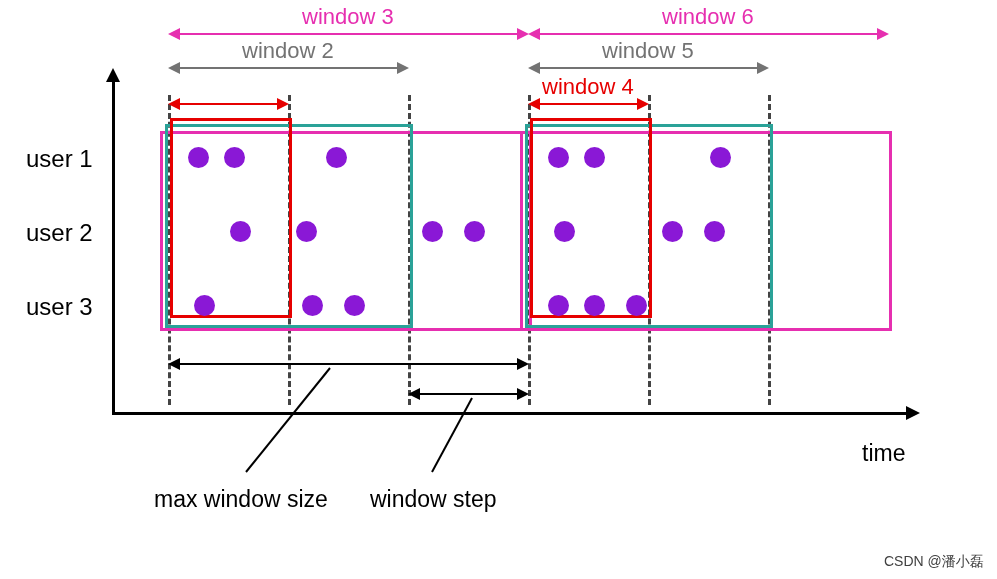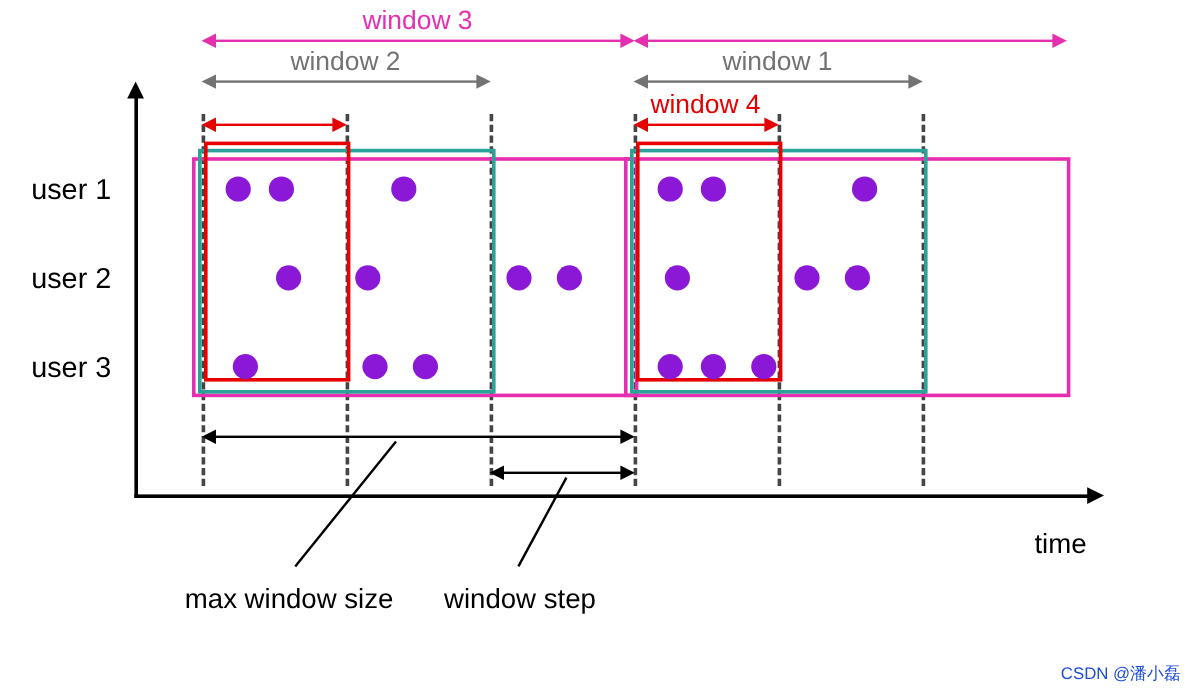--- a/index.html
+++ b/index.html
@@ -77,21 +77,21 @@
   }
   .ahead-rb {
     width:0;height:0;
     border-left:14px solid #000;
     border-top:7px solid transparent;
     border-bottom:7px solid transparent;
     position:absolute;
   }
   .textlabel { font-size: 23px; color:#000;margin-top:16px; }
   .caption { font-size: 20px; color:#000; font-family: "Microsoft YaHei", sans-serif;}
-  .watermark { font-size: 14px; color:#1d4ed8; font-family:"Microsoft YaHei",sans-serif;}
+  .watermark { font-size: 14px; color:#404040; font-family:"Microsoft YaHei",sans-serif;}
   .thinlead { stroke:#000; stroke-width:2; fill:none;}
 </style>
 </head>
 <body>
 
 <div class="canvas">
 
   <div class="axisvert abs" style="left:112px; top:80px; height:335px;"></div>
   <div class="ahead-ub" style="left:106px; top:68px;"></div>
 
@@ -149,34 +149,35 @@
     <div class="ahead-l" style="left:0; top:0;"></div>
     <div class="ahead-r" style="right:0; top:0;"></div>
   </div>
   <div class="abs wlabel magenta" style="left:302px; top:4px;">window 3</div>
 
   <div class="abs magenta" style="left:528px; top:28px; width:361px;">
     <div class="harrow-line" style="left:10px; right:10px; top:5px;"></div>
     <div class="ahead-l" style="left:0; top:0;"></div>
     <div class="ahead-r" style="right:0; top:0;"></div>
   </div>
+  <div class="abs wlabel magenta" style="left:662px; top:4px;">window 6</div>
 
   <div class="abs teal" style="left:168px; top:62px; width:241px;">
     <div class="harrow-line" style="left:10px; right:10px; top:5px;"></div>
     <div class="ahead-l" style="left:0; top:0;"></div>
     <div class="ahead-r" style="right:0; top:0;"></div>
   </div>
   <div class="abs wlabel teal" style="left:242px; top:38px;">window 2</div>
 
   <div class="abs teal" style="left:528px; top:62px; width:241px;">
     <div class="harrow-line" style="left:10px; right:10px; top:5px;"></div>
     <div class="ahead-l" style="left:0; top:0;"></div>
     <div class="ahead-r" style="right:0; top:0;"></div>
   </div>
-  <div class="abs wlabel teal" style="left:602px; top:38px;">window 1</div>
+  <div class="abs wlabel teal" style="left:602px; top:38px;">window 5</div>
 
   <div class="abs red" style="left:168px; top:98px; width:121px;">
     <div class="harrow-line" style="left:10px; right:10px; top:5px;"></div>
     <div class="ahead-l" style="left:0; top:0;"></div>
     <div class="ahead-r" style="right:0; top:0;"></div>
   </div>
 
   <div class="abs red" style="left:528px; top:98px; width:121px;">
     <div class="harrow-line" style="left:10px; right:10px; top:5px;"></div>
     <div class="ahead-l" style="left:0; top:0;"></div>

